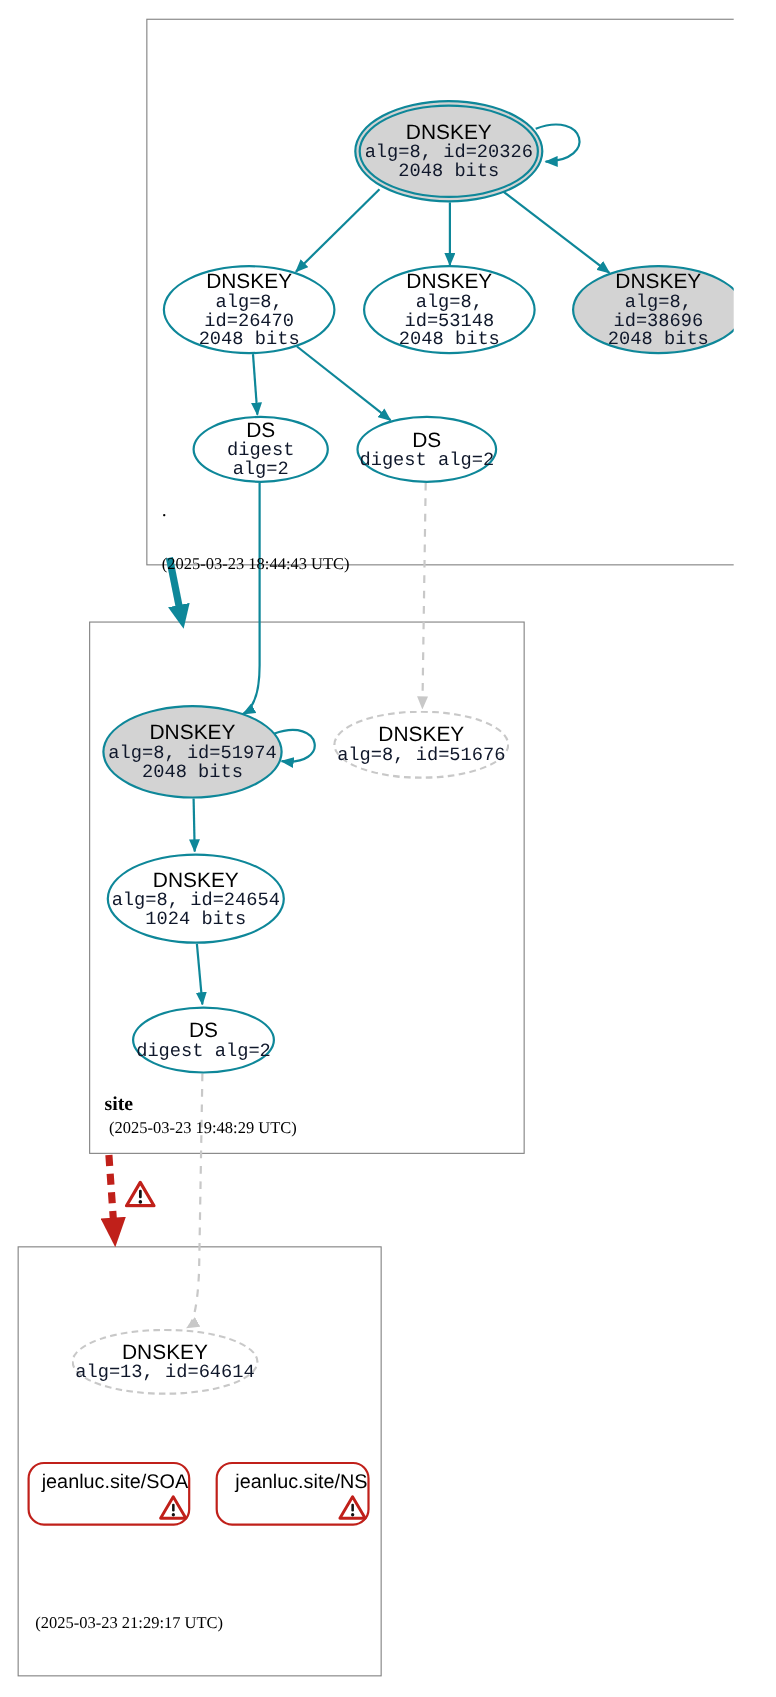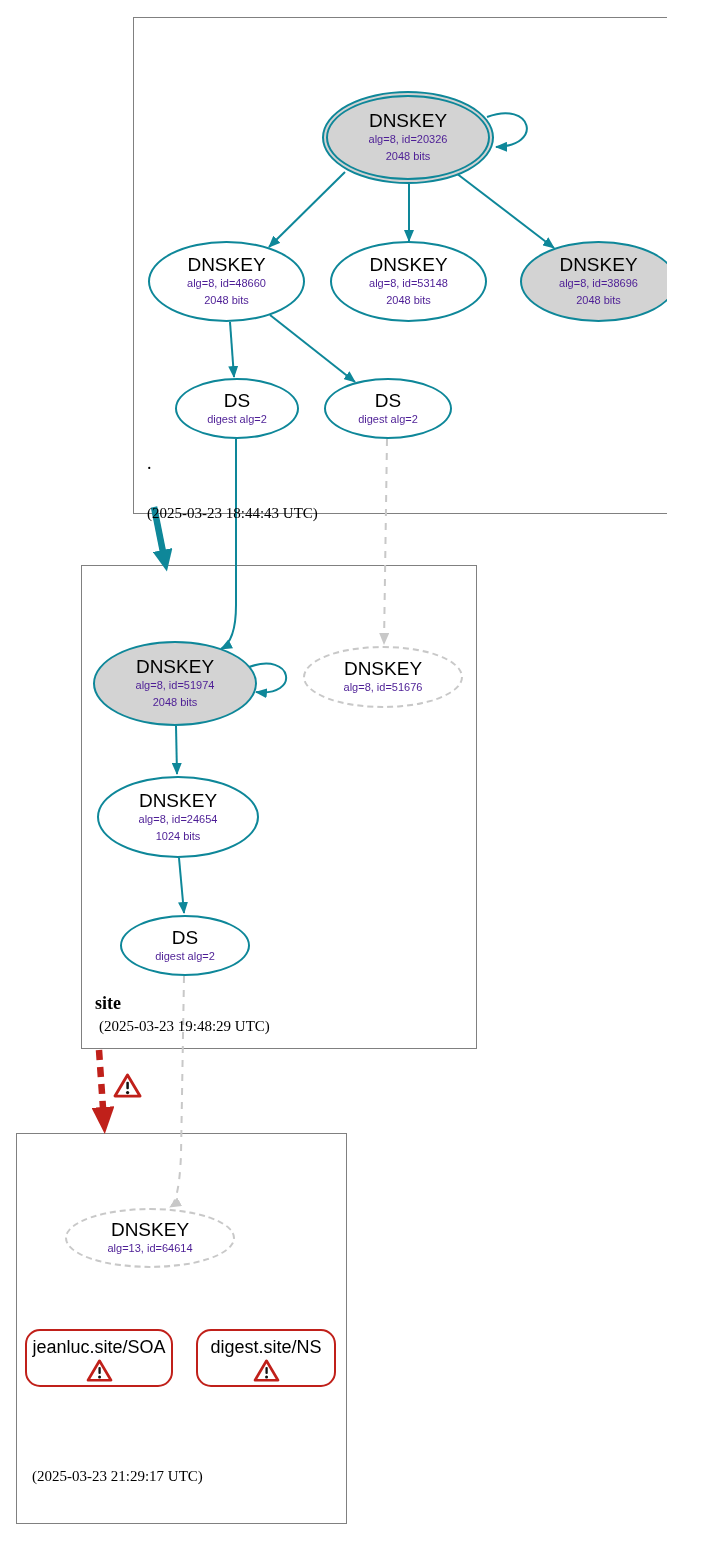--- a/index.html
+++ b/index.html
@@ -11,22 +11,22 @@
         justify-content:center;text-align:center;box-sizing:border-box;background:#fff;}
   .ellipse{border:2px solid #0e8799;border-radius:50%;}
   .ellipse.gray{background:#d3d3d3;}
   .ellipse.dashed{border:2px dashed #c8c8c8;background:#fff;}
   .double-outer{position:absolute;z-index:2;border:2px solid #0e8799;border-radius:50%;
                 background:#d3d3d3;box-sizing:border-box;}
   .double-inner{position:absolute;inset:2px;border:2px solid #0e8799;border-radius:50%;
                 background:#d3d3d3;display:flex;flex-direction:column;align-items:center;
                 justify-content:center;text-align:center;}
   .node-title{font-family:"Liberation Sans",sans-serif;font-size:19px;line-height:21px;color:#000;}
-  .node-detail{font-family:Liberation Sans, sans-serif;font-size:11px;line-height:17px;color:#4c1d95;}
-  .rrset{border:2.5px solid #c0201a;border-radius:15px;background:#fff;gap:1px;padding-top:2px;}
+  .node-detail{font-family:Liberation Mono, monospace;font-size:17px;line-height:17px;color:#0f172a;}
+  .rrset{border:2.5px solid #c0201a;border-radius:15px;background:#fff;gap:1px;padding-top:2px;align-items:flex-end;}
   .rrset .node-title{font-size:18px;}
   .zone-label{position:absolute;z-index:2;font-family:"Liberation Serif",serif;font-size:18px;color:#000;}
   .zone-ts{position:absolute;z-index:2;font-family:"Liberation Serif",serif;font-size:15px;color:#000;}
   .warn{position:absolute;z-index:3;}
   .warn-inline{position:relative;z-index:3;}
 </style>
 </head>
 <body>
 
 <div id="canvas">
@@ -73,21 +73,21 @@
   <div class="double-outer" style="left:322px;top:91px;width:172px;height:93px;">
     <div class="double-inner">
       <div class="node-title">DNSKEY</div>
       <div class="node-detail">alg=8, id=20326</div>
       <div class="node-detail">2048 bits</div>
     </div>
   </div>
 
   <div class="node ellipse" style="left:148px;top:241px;width:157px;height:81px;">
     <div class="node-title">DNSKEY</div>
-    <div class="node-detail">alg=8, id=48660</div>
+    <div class="node-detail">alg=8, id=26470</div>
     <div class="node-detail">2048 bits</div>
   </div>
 
   <div class="node ellipse" style="left:330px;top:241px;width:157px;height:81px;">
     <div class="node-title">DNSKEY</div>
     <div class="node-detail">alg=8, id=53148</div>
     <div class="node-detail">2048 bits</div>
   </div>
 
   <div class="node ellipse gray" style="left:520px;top:241px;width:157px;height:81px;">
@@ -148,21 +148,21 @@
   <div class="node rrset" style="left:25px;top:1329px;width:148px;height:58px;">
     <div class="node-title">jeanluc.site/SOA</div>
     <svg class="warn-inline" width="27" height="23" viewBox="0 0 30 26">
       <path d="M15 2 L28 24 L2 24 Z" fill="#ffffff" stroke="#c0201a" stroke-width="3" stroke-linejoin="round"></path>
       <rect x="13.8" y="9" width="2.6" height="8" rx="1.2" fill="#111"></rect>
       <circle cx="15.1" cy="20.4" r="1.7" fill="#111"></circle>
     </svg>
   </div>
 
   <div class="node rrset" style="left:196px;top:1329px;width:140px;height:58px;">
-    <div class="node-title">digest.site/NS</div>
+    <div class="node-title">jeanluc.site/NS</div>
     <svg class="warn-inline" width="27" height="23" viewBox="0 0 30 26">
       <path d="M15 2 L28 24 L2 24 Z" fill="#ffffff" stroke="#c0201a" stroke-width="3" stroke-linejoin="round"></path>
       <rect x="13.8" y="9" width="2.6" height="8" rx="1.2" fill="#111"></rect>
       <circle cx="15.1" cy="20.4" r="1.7" fill="#111"></circle>
     </svg>
   </div>
 
   <div class="zone-label" style="left:32px;top:1544px;">jeanluc.site</div>
   <div class="zone-ts" style="left:32px;top:1468px;">(2025-03-23 21:29:17 UTC)</div>
 

